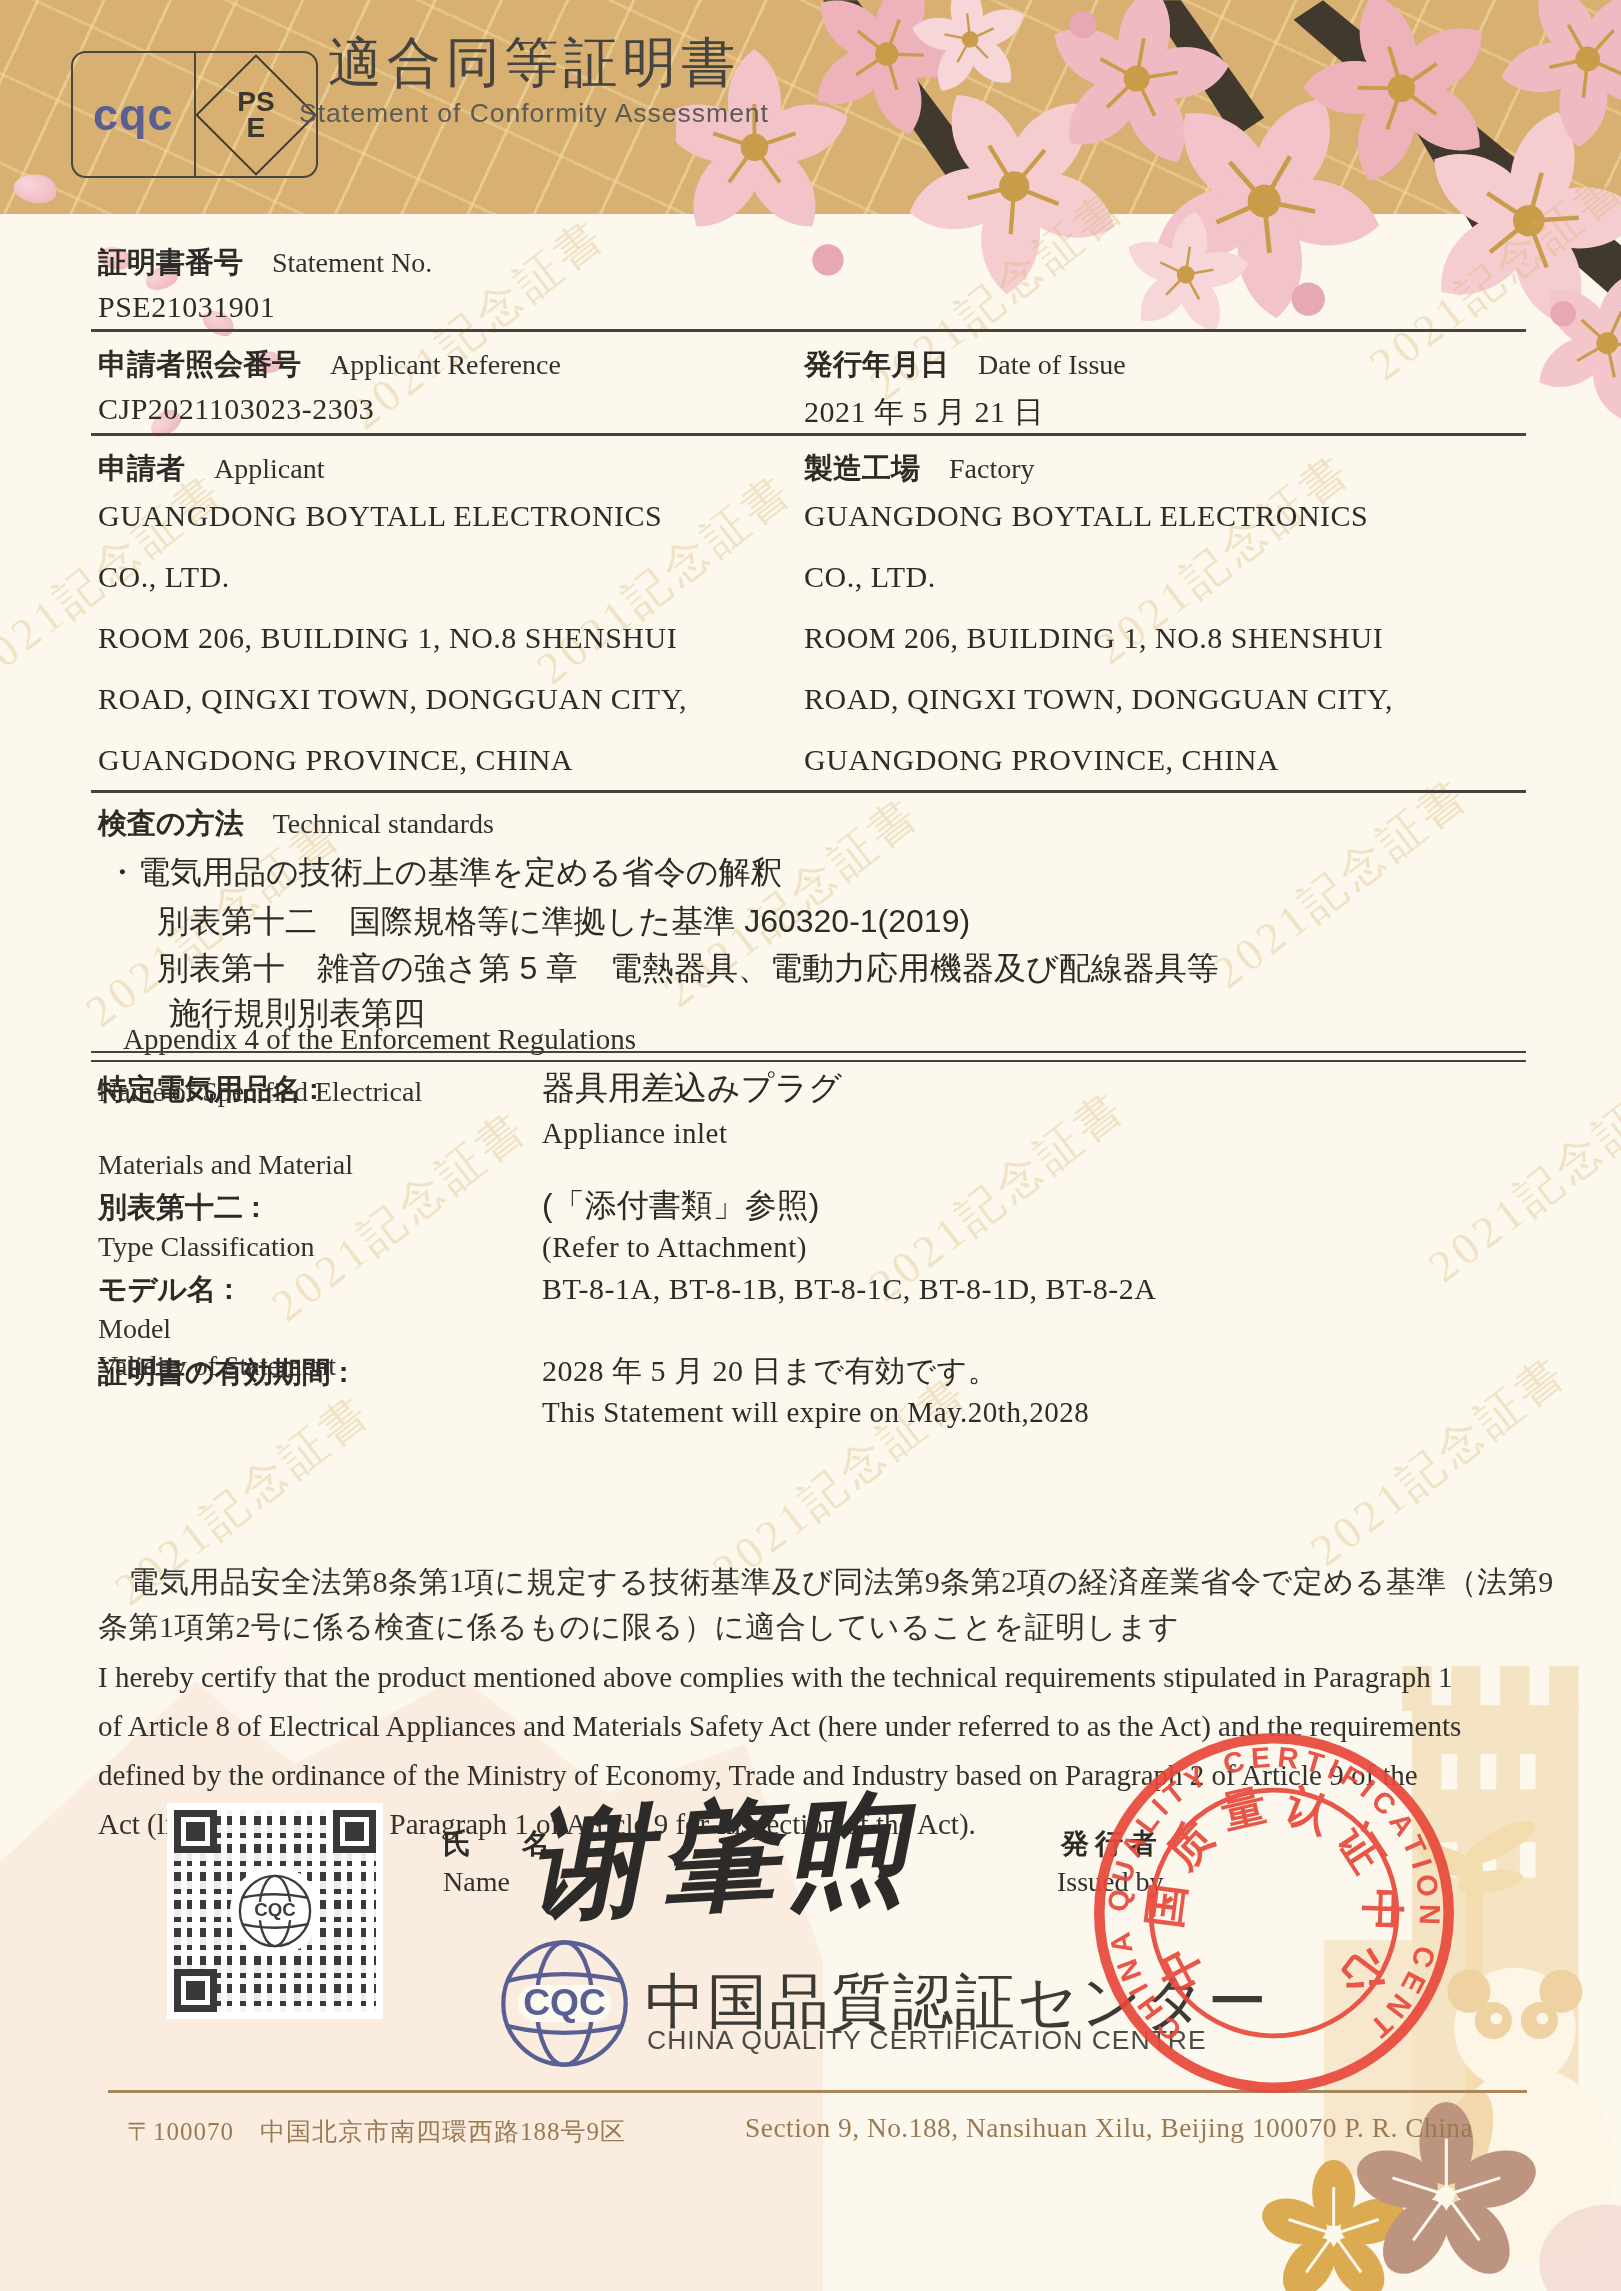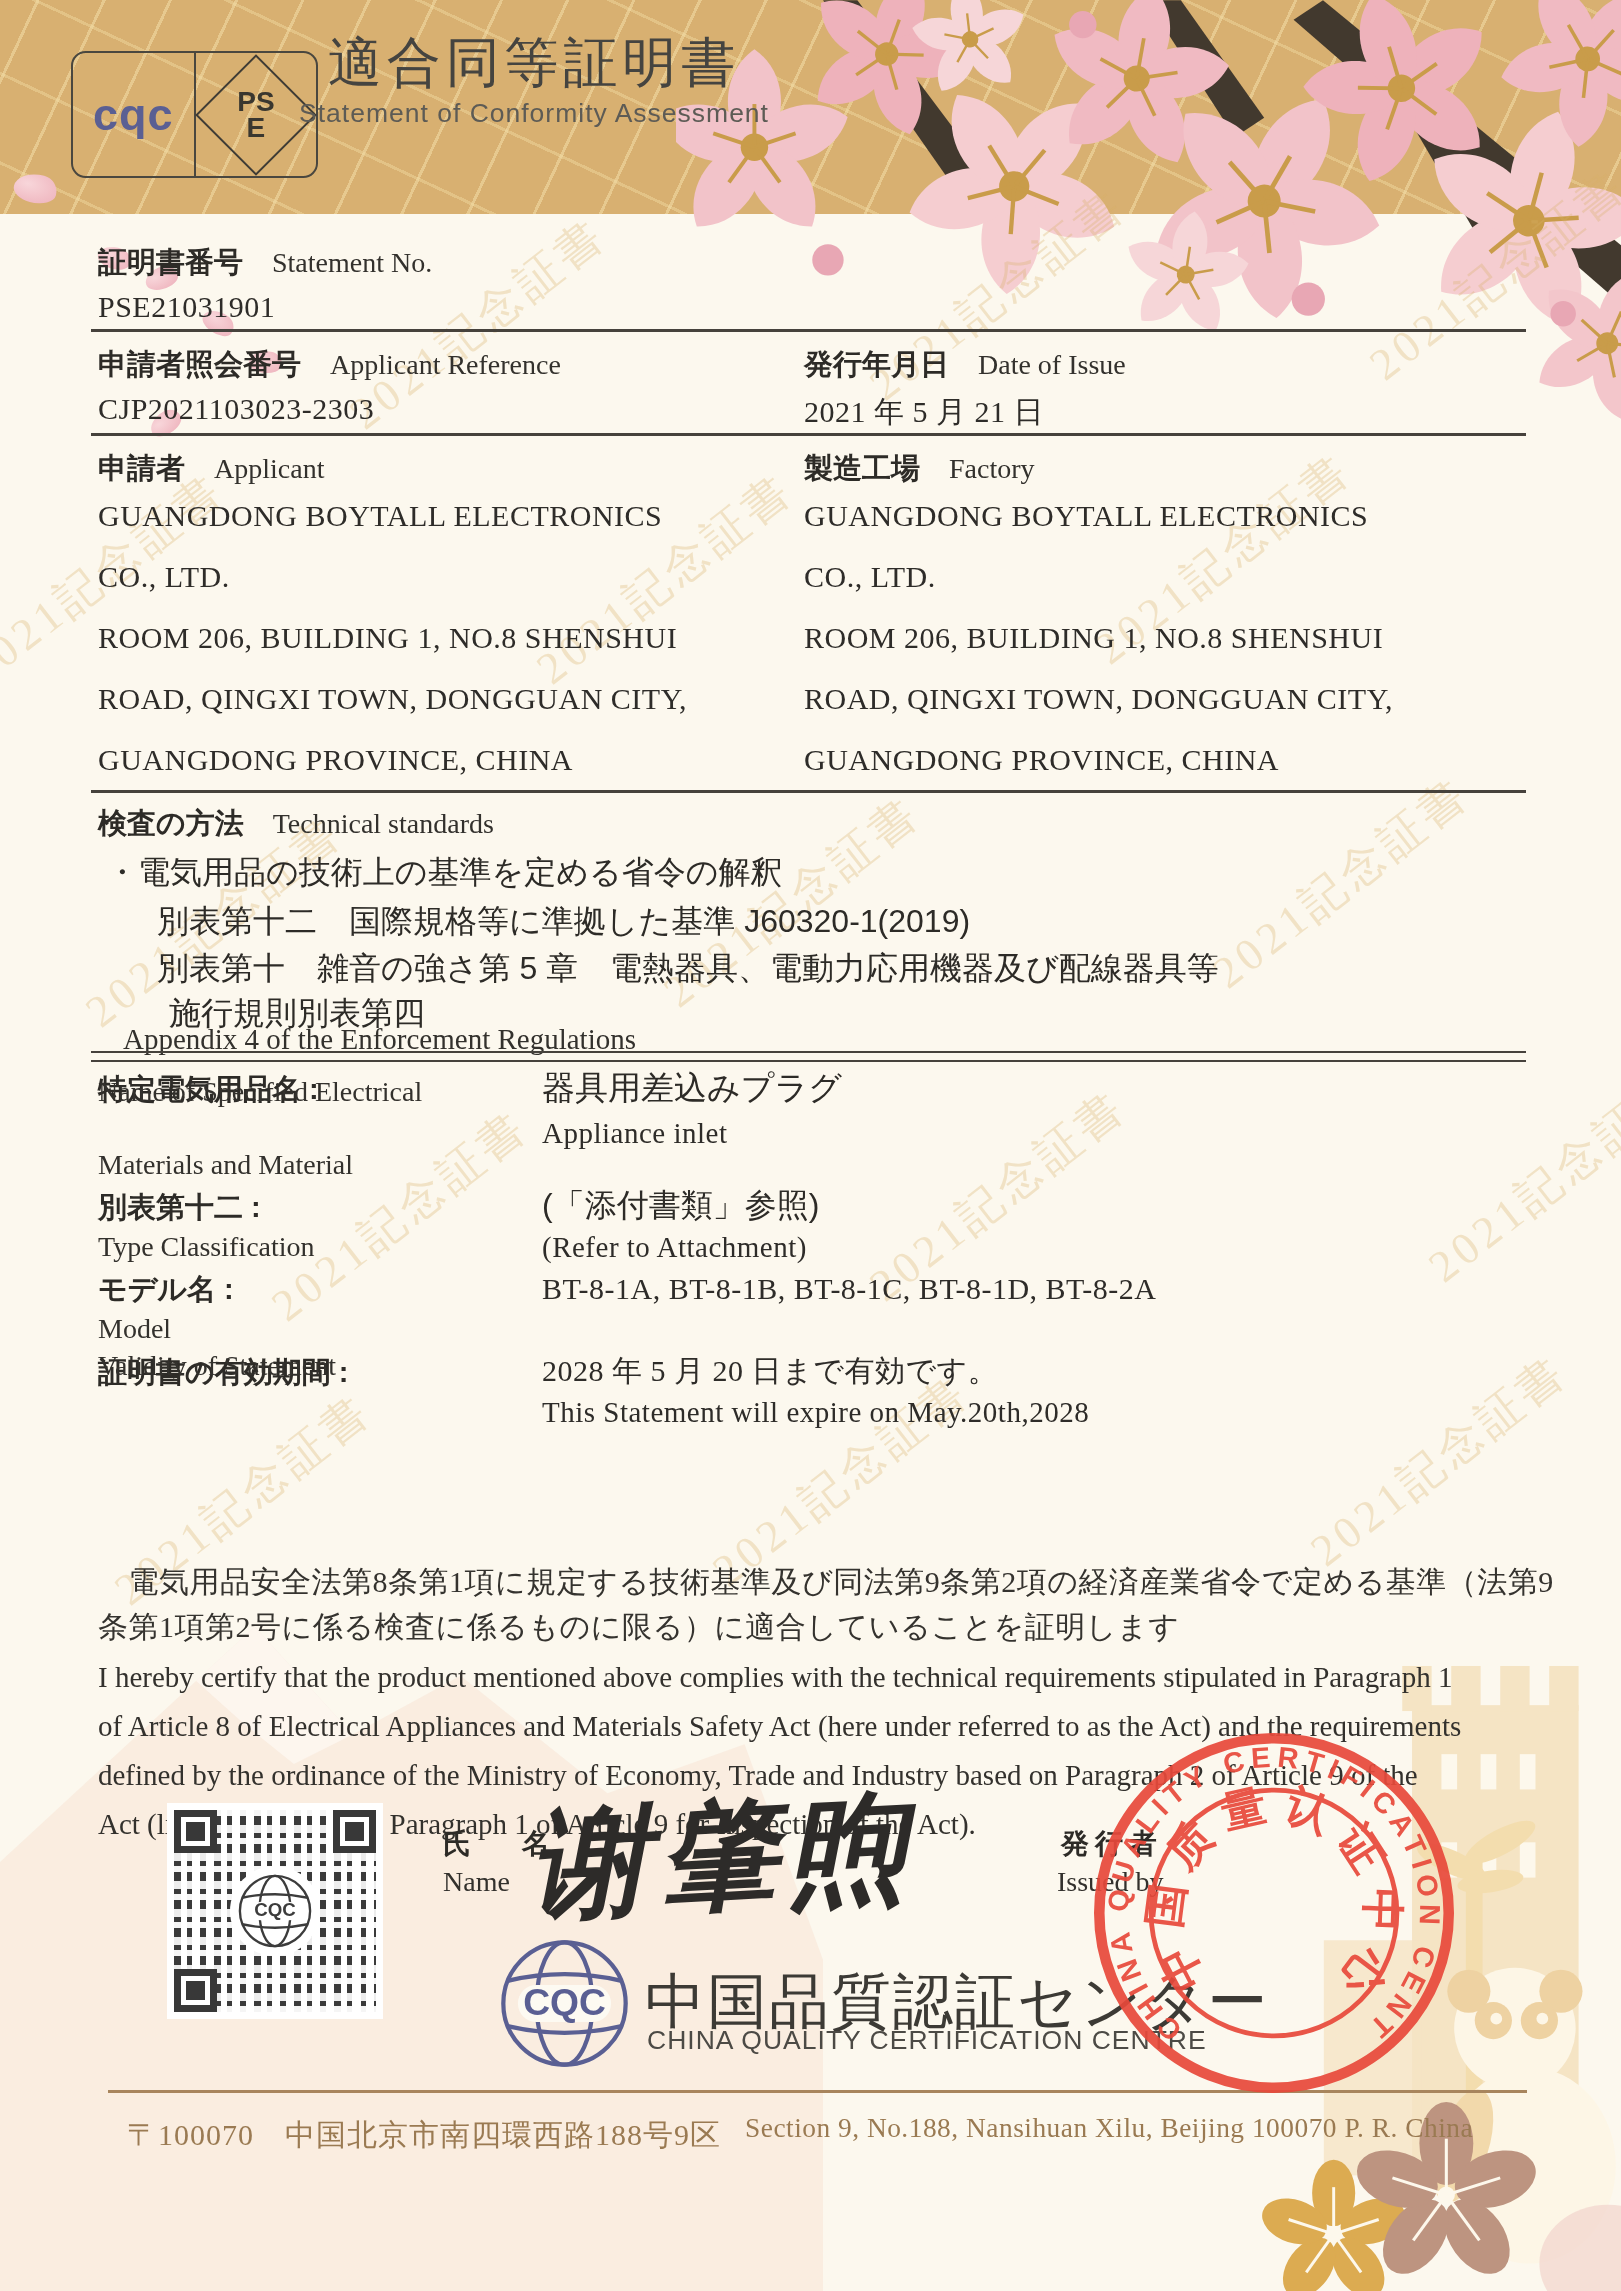--- a/index.html
+++ b/index.html
@@ -70,21 +70,21 @@
     display:flex;align-items:center;justify-content:center;z-index:5;color:#3c3c3c;}
   .sig-label-jp{font-family:"Liberation Sans",sans-serif;font-weight:600;font-size:28px;letter-spacing:21.6px;color:#2d2b27;white-space:nowrap;}
   .sig-label-en{font-family:"Liberation Serif",serif;font-size:28px;color:#33312d;}
   .signature{position:absolute;left:529px;top:1776px;z-index:3;font-size:120px;font-weight:700;font-style:italic;
     letter-spacing:7.8px;color:#2d2b29;transform:rotate(-3deg);font-family:"Liberation Serif",serif;white-space:nowrap;}
   .org-jp{font-family:"Liberation Serif",serif;font-size:60px;letter-spacing:2px;color:#3c3a35;white-space:nowrap;}
   .org-en{font-family:"Liberation Sans",sans-serif;font-size:26.5px;letter-spacing:1px;color:#4c4a45;white-space:nowrap;}
   .stamp-svg{position:absolute;left:1082px;top:1721px;width:384px;height:384px;z-index:4;opacity:.92;}
 
   
-  .footer-jp{font-family:"Liberation Serif",serif;font-size:30px;color:#9a7a52;letter-spacing:1px;white-space:nowrap;}
+  .footer-jp{font-family:"Liberation Serif",serif;font-size:25px;color:#9a7a52;letter-spacing:1px;white-space:nowrap;}
   .footer-en{font-family:"Liberation Serif",serif;font-size:27.4px;color:#9a7a52;letter-spacing:0.5px;white-space:nowrap;}
 </style>
 </head>
 <body>
 
 <div class="page">
 
   <div class="header-band"></div>
 
   <svg class="deco" style="left:0;top:1568px" width="823" height="723" viewBox="0 0 840 738">

